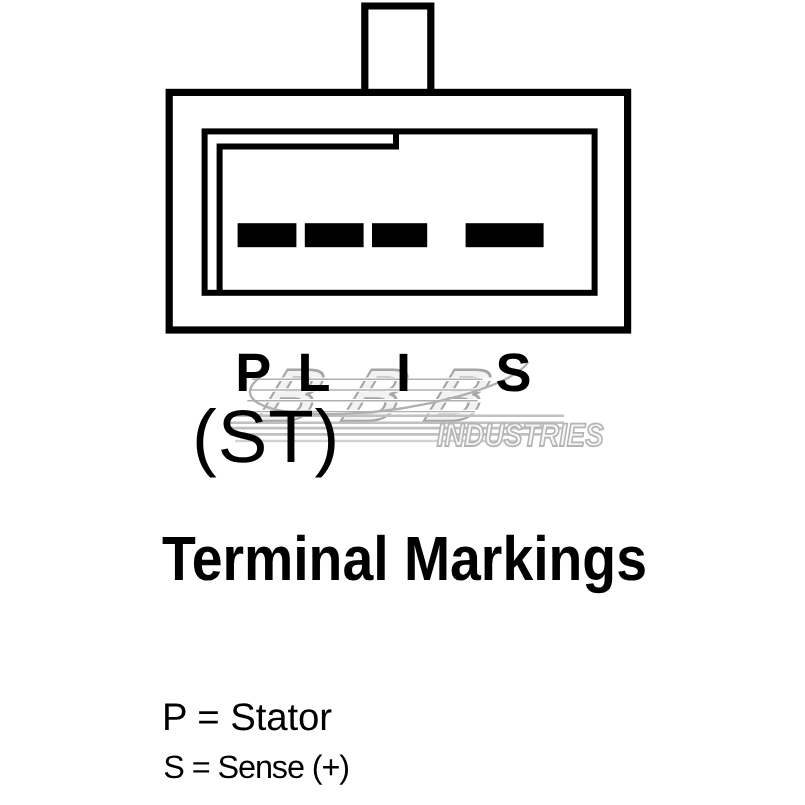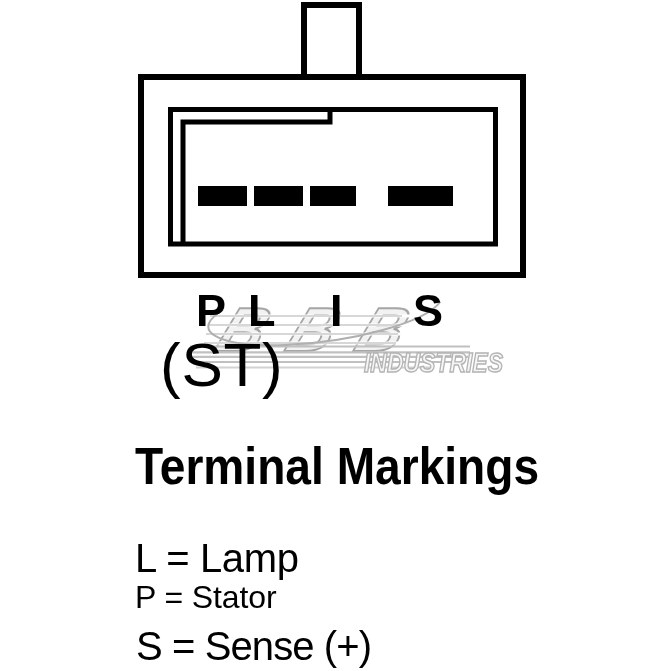--- a/index.html
+++ b/index.html
@@ -68,17 +68,16 @@
 </svg>
 
 <div class="abs" id="tP" style="left:196px;top:288px;font-size:45px;font-weight:bold;line-height:1">P</div>
 <div class="abs" id="tL" style="left:248px;top:288px;font-size:45px;font-weight:bold;line-height:1">L</div>
 <div class="abs" id="tI" style="left:330px;top:288px;font-size:45px;font-weight:bold;line-height:1">I</div>
 <div class="abs" id="tS" style="left:413px;top:288px;font-size:45px;font-weight:bold;line-height:1">S</div>
 
 <div class="abs" id="tST" style="left:160px;top:334px;font-size:62px;font-weight:normal;line-height:1;letter-spacing:0.75px">(ST)</div>
 
 <div class="abs" id="tTM" style="left:135px;top:440px;font-size:52px;font-weight:bold;line-height:1;transform:scaleX(0.887);transform-origin:0 0">Terminal Markings</div>
-<div class="abs" id="l2" style="left:135px;top:538px;font-size:40px;line-height:1;letter-spacing:-0.35px">L = Lamp</div>
 <div class="abs" id="l3" style="left:135px;top:581px;font-size:32px;line-height:1;letter-spacing:-0.1px">P = Stator</div>
-<div class="abs" id="l4" style="left:136px;top:626px;font-size:40px;line-height:1;letter-spacing:-0.9px">S = Sense (+)</div>
+<div class="abs" id="l4" style="left:136px;top:626px;font-size:27px;line-height:1;letter-spacing:-0.9px">S = Sense (+)</div>
 
 </div>
 
 </body></html>

